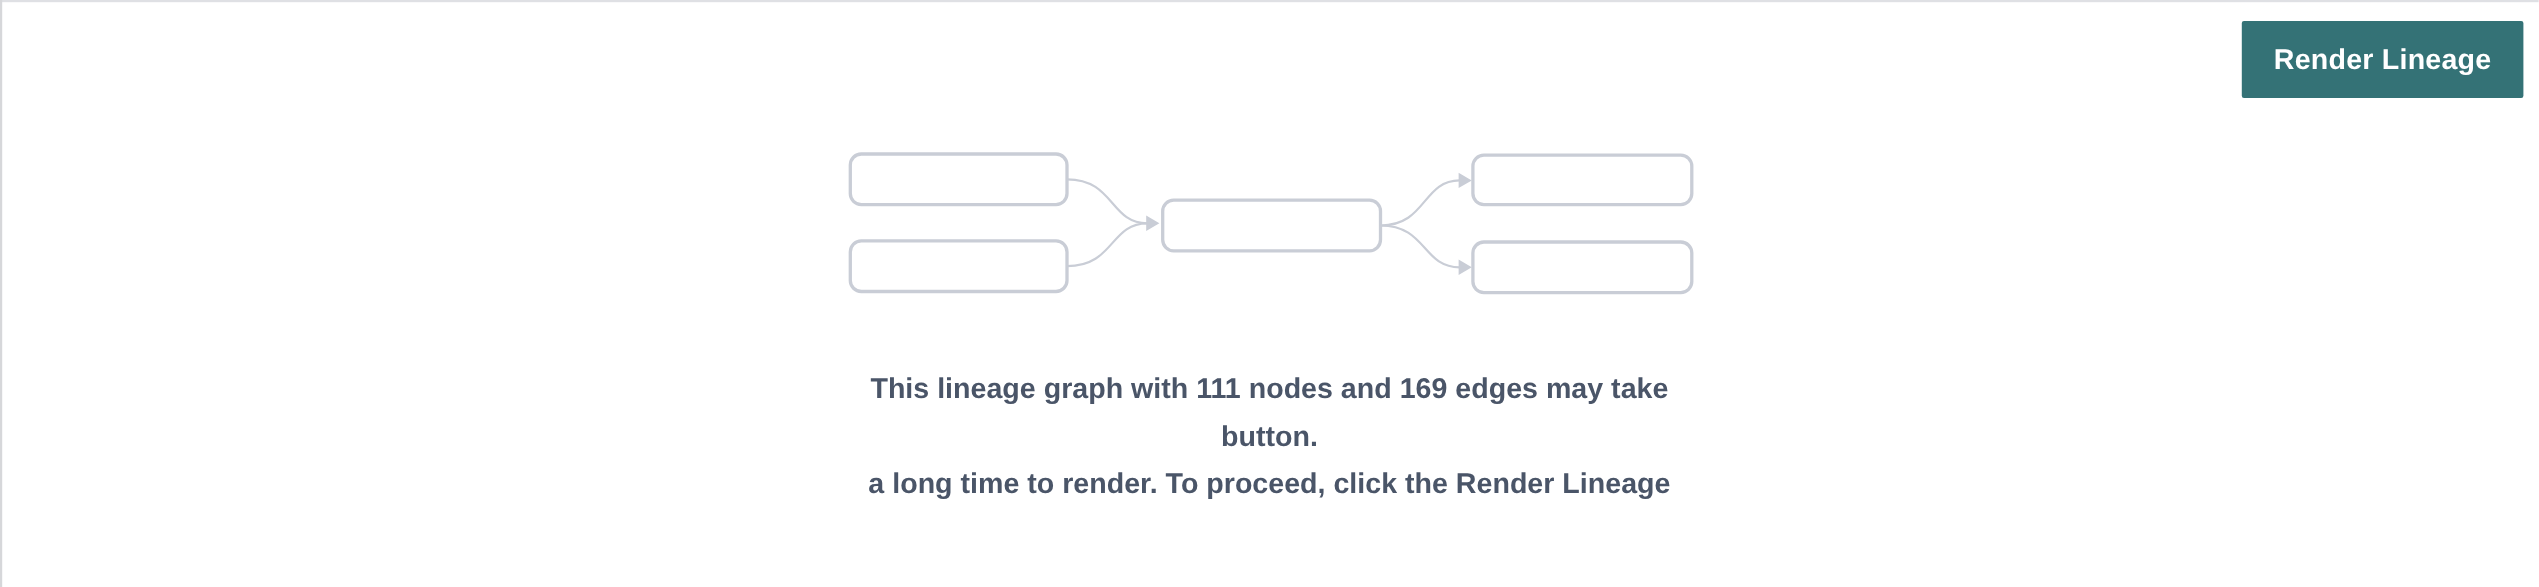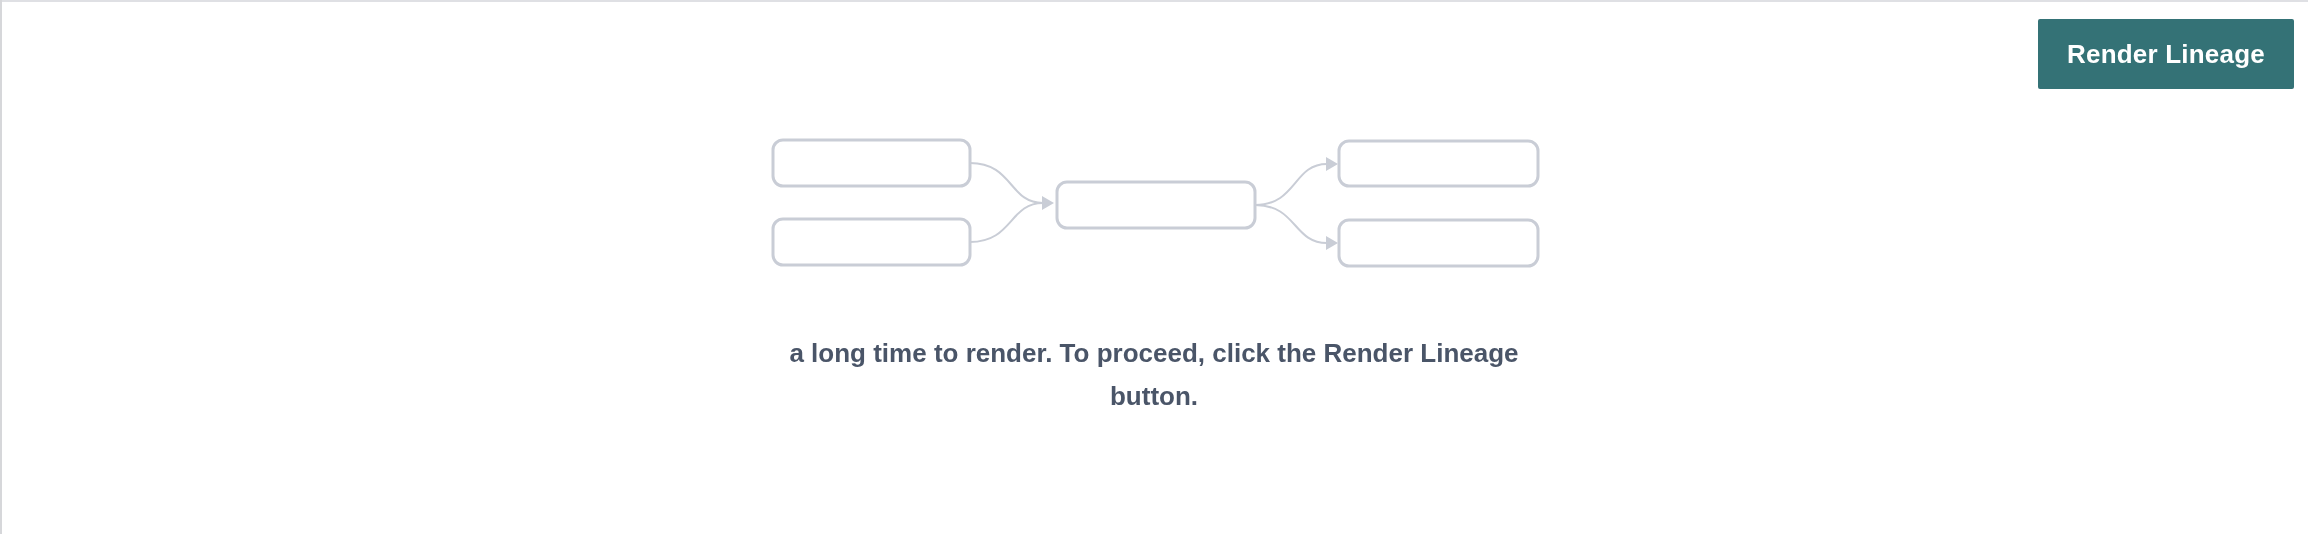--- a/index.html
+++ b/index.html
@@ -84,16 +84,17 @@
     <polygon class="arrowhead" points="563,106 575,113 563,120"></polygon>
 
     <rect class="node" x="10" y="10" width="197" height="46" rx="10"></rect>
     <rect class="node" x="10" y="89" width="197" height="46" rx="10"></rect>
     <rect class="node" x="294" y="52" width="198" height="46" rx="10"></rect>
     <rect class="node" x="576" y="11" width="199" height="45" rx="10"></rect>
     <rect class="node" x="576" y="90" width="199" height="46" rx="10"></rect>
   </svg>
 
   <div class="message">
+    <div>This lineage graph with 111 nodes and 169 edges may take</div>
+    <div>button.</div>
     <div>a long time to render. To proceed, click the Render Lineage</div>
-    <div>button.</div>
   </div>
 </div>
 
 </body></html>

